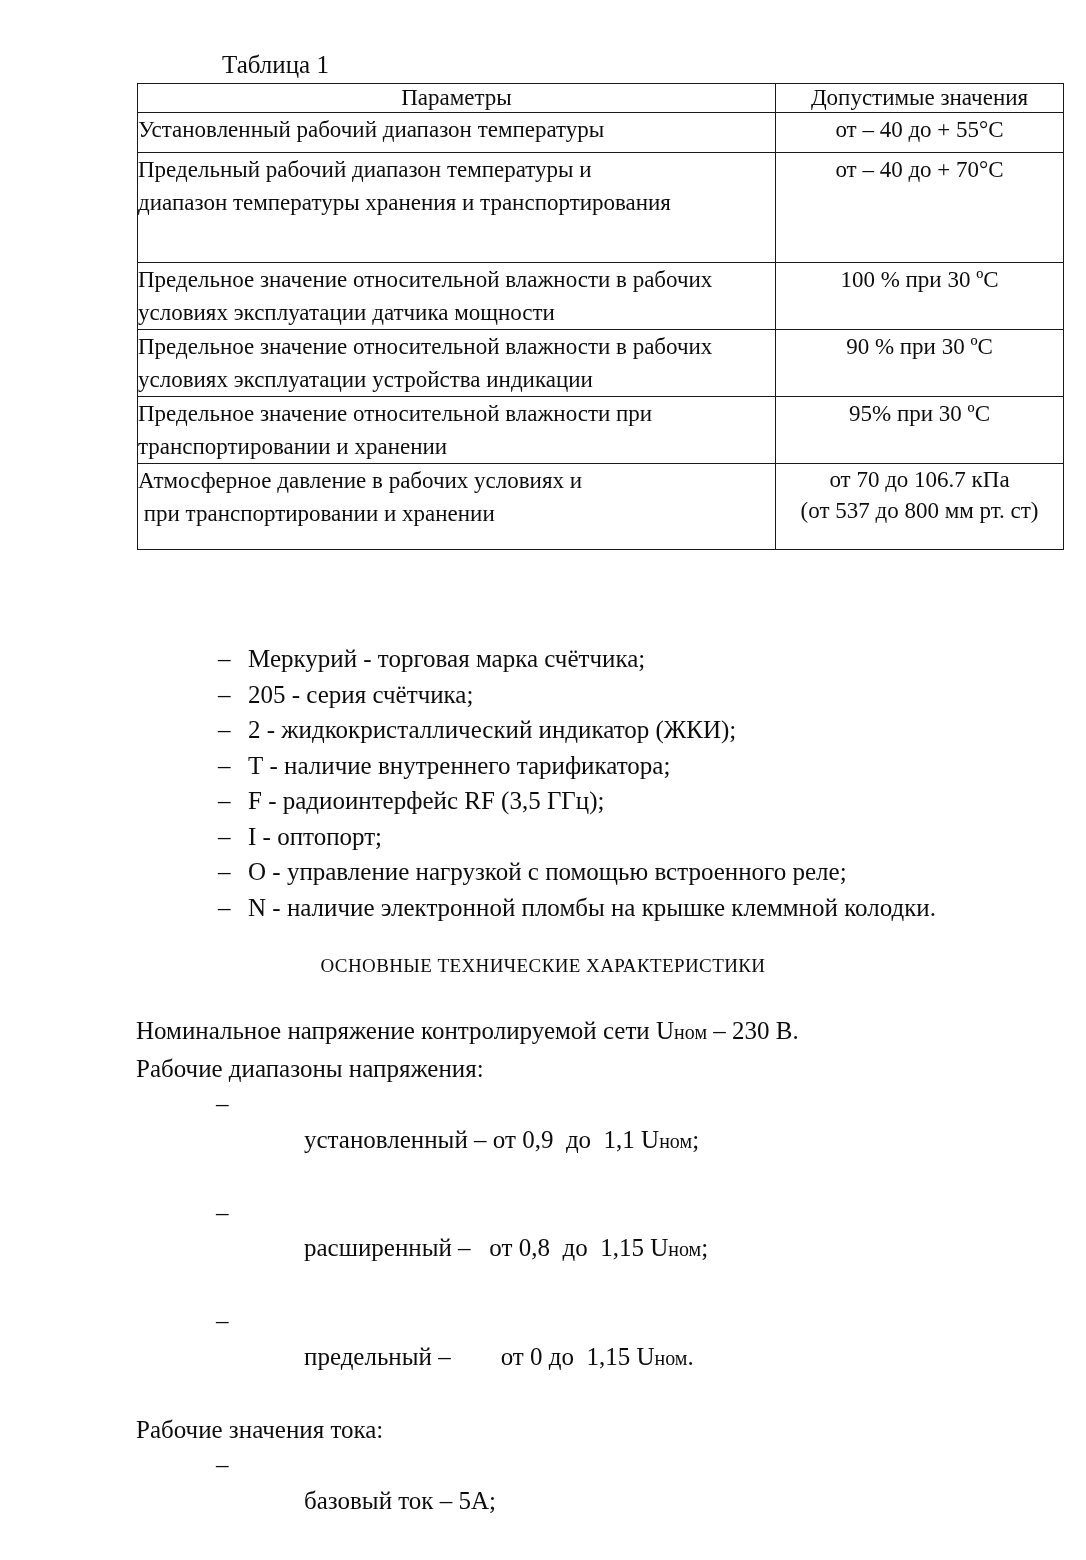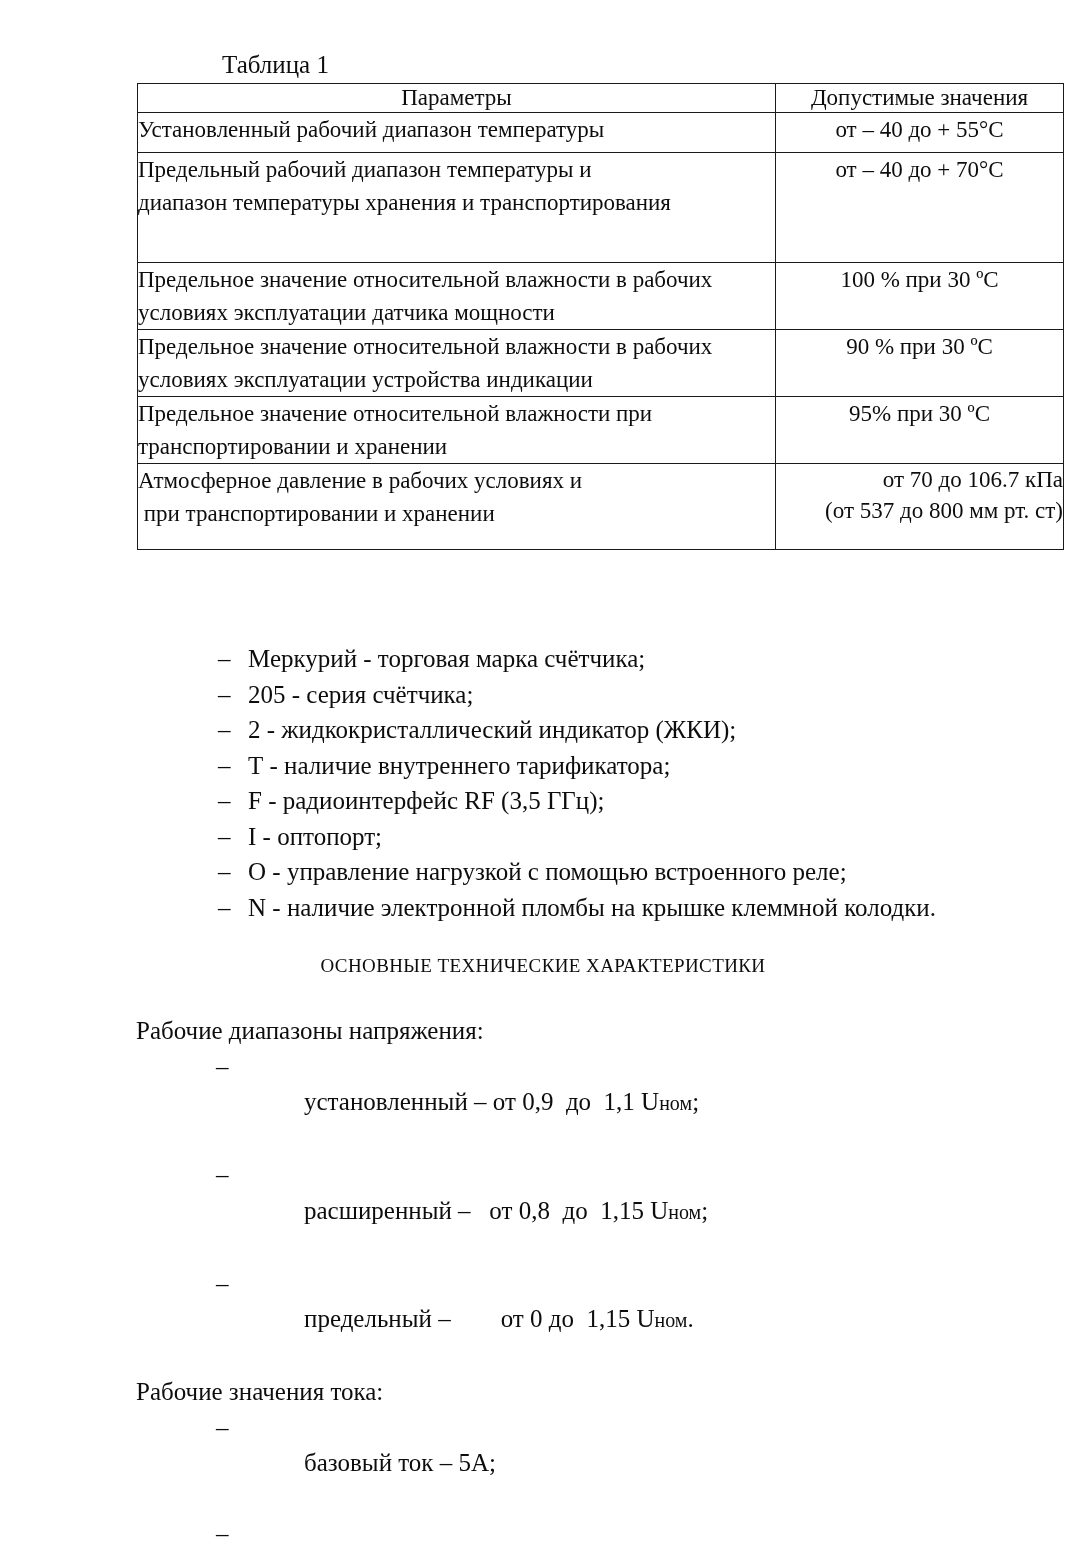--- a/index.html
+++ b/index.html
@@ -63,21 +63,21 @@
     padding: 6px 8px 6px 11px;
     text-align: left;
   }
   .value-cell {
     font-size: 23px;
     line-height: 33px;
     text-align: center;
     vertical-align: middle;
     padding: 6px 6px;
   }
-  .value-cell.two-line { line-height: 31px; text-align: right; }
+  .value-cell.two-line { line-height: 31px; }
 
   .row-h-1 { height: 40px; margin-top: 7px; }
   .row-h-2 { height: 110px; }
   .row-h-3 { height: 67px; }
   .row-h-4 { height: 60px; }
   .row-h-5 { height: 58px; }
   .row-h-6 { height: 86px; }
 
   
   .block {
@@ -274,20 +274,21 @@
     <li>
       <span class="dash">–</span>
       <span>N - наличие электронной пломбы на крышке клеммной колодки.</span>
     </li>
   </ul>
 
   <div class="section-heading">ОСНОВНЫЕ ТЕХНИЧЕСКИЕ ХАРАКТЕРИСТИКИ</div>
 
   <div class="spec-body">
 
+    <p><span>Номинальное напряжение контролируемой сети U</span><span class="sc">ном</span><span> – 230 В.</span></p>
 
     <p>Рабочие диапазоны напряжения:</p>
 
     <ul class="sub-list">
       <li>
         <span class="dash">–</span><span class="txt"><span>установленный – от 0,9  до  1,1 U</span><span class="sc">ном</span><span>;</span></span>
       </li>
       <li>
         <span class="dash">–</span><span class="txt"><span>расширенный –   от 0,8  до  1,15 U</span><span class="sc">ном</span><span>;</span></span>
       </li>

